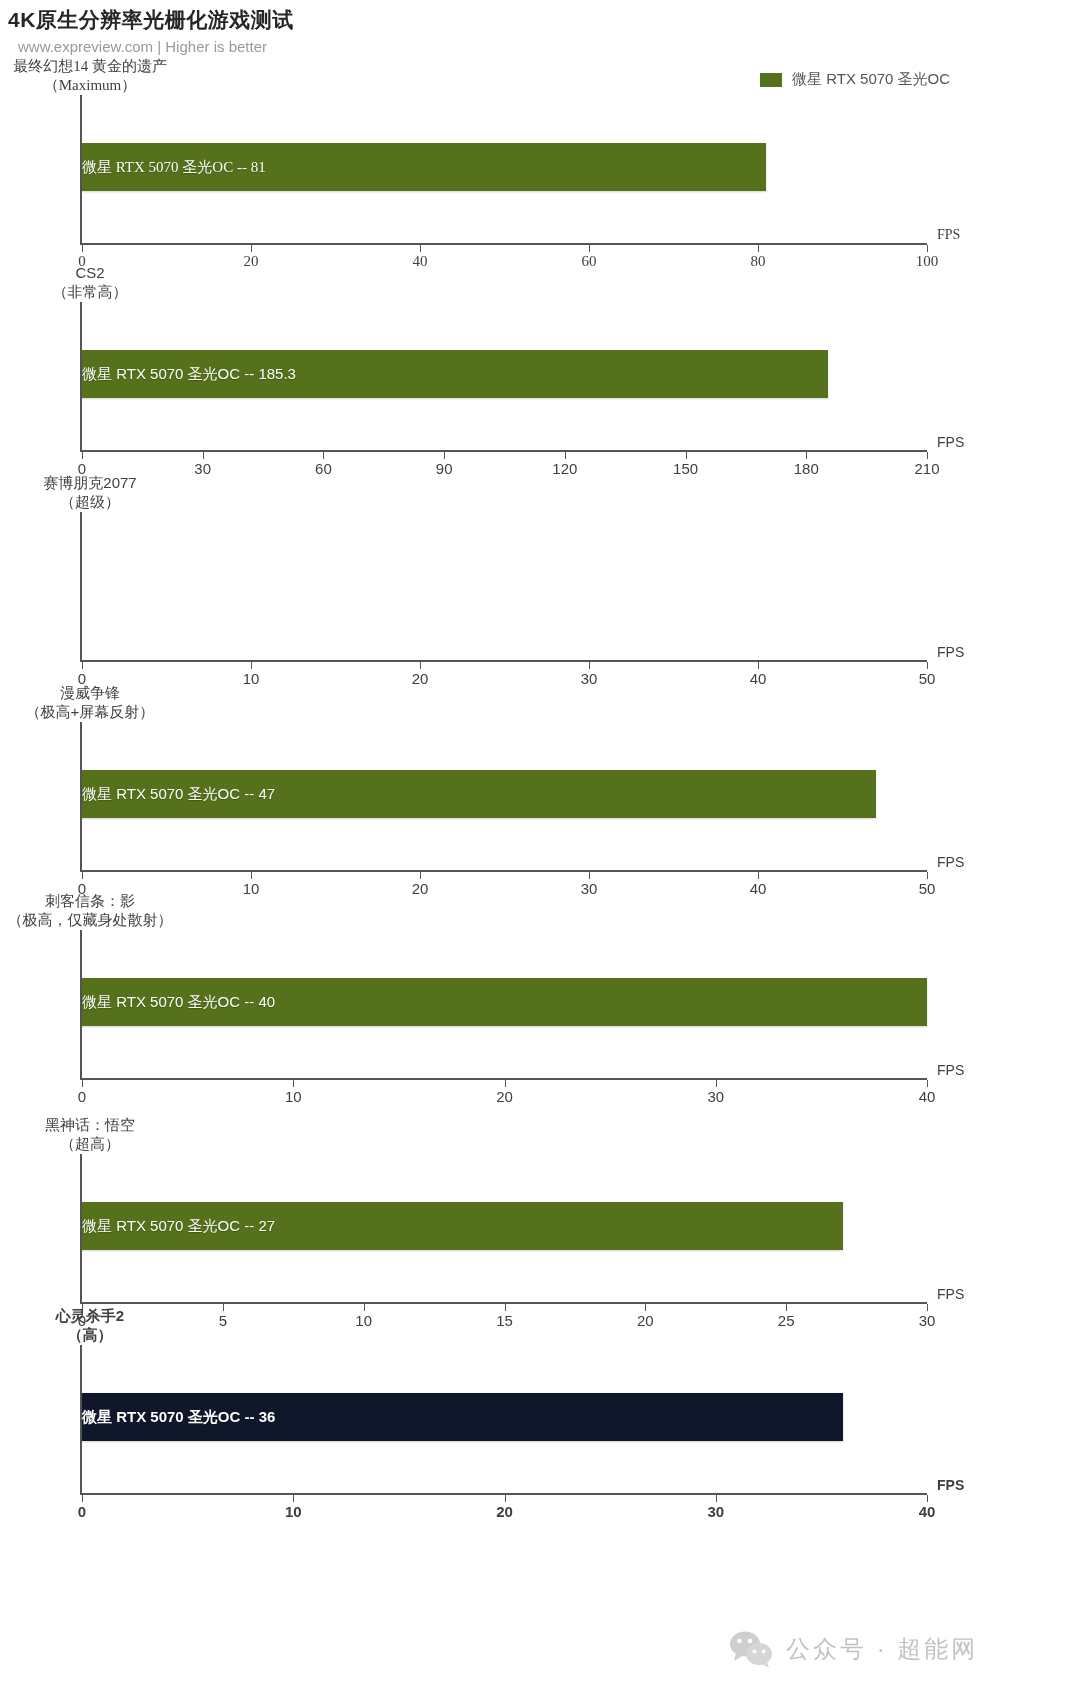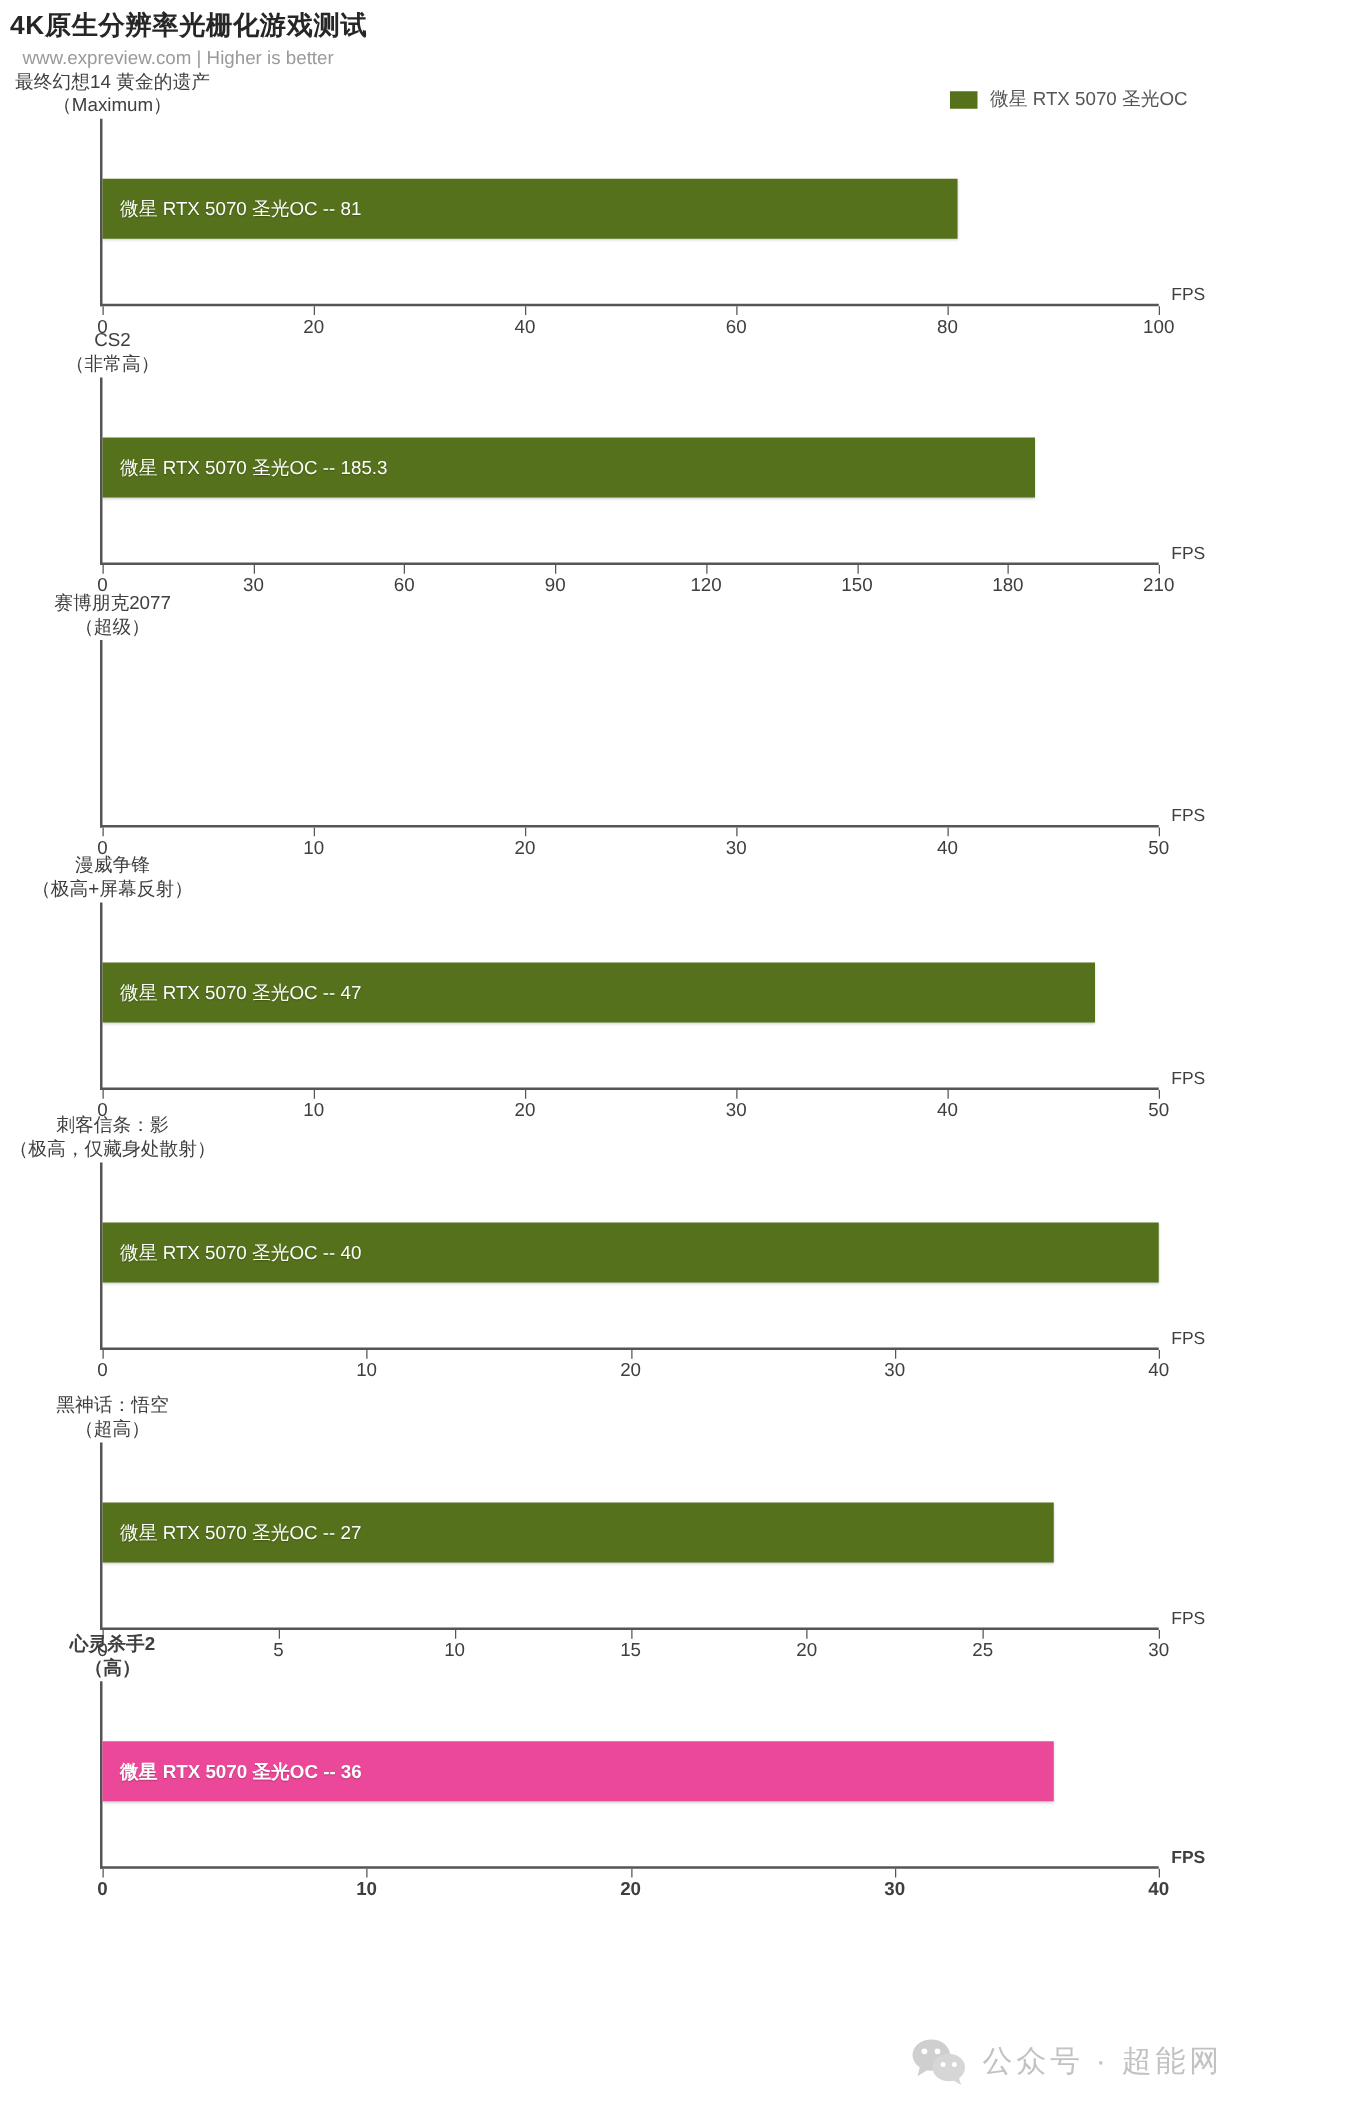--- a/index.html
+++ b/index.html
@@ -50,21 +50,21 @@
     border-bottom:2px solid #555;
     box-sizing:border-box;
   }
   .bar{
     position:absolute;
     background:#55711b;
     display:flex;align-items:center;
     box-shadow:0 1px 2px rgba(0,0,0,.18);
   }
   .bar-text{
-    color:#fff;font-size:15px;padding-left:14px;white-space:nowrap;
+    color:#fff;font-size:15px;white-space:nowrap;
     text-shadow:0 1px 1px rgba(0,0,0,.25);
   }
   .tick{
     position:absolute;width:1px;height:7px;background:#555;top:0;
   }
   .ticklabel{
     position:absolute;top:9px;font-size:15px;color:#3f3f3f;
     transform:translateX(-50%);white-space:nowrap;
   }
   .unit{
@@ -87,21 +87,21 @@
 
   <div class="title">4K原生分辨率光栅化游戏测试</div>
   <div class="subtitle">www.expreview.com | Higher is better</div>
 
   <div class="legend">
     <span class="legend-swatch"></span>
     <span class="legend-label">微星 RTX 5070 圣光OC</span>
   </div>
 
   <div id="charts">
-      <div class="chart" style="top: 0px; left: 0px; width: 1080px; height: 1689px; pointer-events: none;">
+      <div class="chart" style="top: 0px; left: 0px; width: 1080px; height: 1689px; pointer-events: none; font-family: Liberation Serif, serif;">
         <div class="cat-label" style="left: 0px; width: 180px; top: 57px;">
           <span class="l1">最终幻想14 黄金的遗产</span>
           <span class="l2">（Maximum）</span>
         </div>
         <div class="plot" style="top: 95px; width: 847px; height: 150px;">
           <div class="bar" style="background: rgb(85, 113, 27); left: 0px; top: 48px; width: 684.45px; height: 48px;">
             <span class="bar-text">微星 RTX 5070 圣光OC  --  81</span>
           </div>
           <div class="tick" style="left: 0px; top: 150px;"></div>
           <div class="ticklabel" style="left: 0px; top: 158px;">0</div>
@@ -238,21 +238,21 @@
           <div class="ticklabel" style="left: 845px; top: 158px;">30</div>
           <div class="unit" style="left: 855px; top: 132px;">FPS</div>
         </div>
       </div>
       <div class="chart" style="top: 0px; left: 0px; width: 899px; height: 1689px; pointer-events: none; font-weight: bold;">
         <div class="cat-label" style="left: 0px; width: 180px; top: 1307px;">
           <span class="l1">心灵杀手2</span>
           <span class="l2">（高）</span>
         </div>
         <div class="plot" style="top: 1345px; width: 847px; height: 150px;">
-          <div class="bar" style="background: #ec4899; left: 0px; top: 48px; width: 760.5px; height: 48px;">
+          <div class="bar" style="background: #0f172a; left: 0px; top: 48px; width: 760.5px; height: 48px;">
             <span class="bar-text">微星 RTX 5070 圣光OC  --  36</span>
           </div>
           <div class="tick" style="left: 0px; top: 150px;"></div>
           <div class="ticklabel" style="left: 0px; top: 158px;">0</div>
           <div class="tick" style="left: 211.25px; top: 150px;"></div>
           <div class="ticklabel" style="left: 211.25px; top: 158px;">10</div>
           <div class="tick" style="left: 422.5px; top: 150px;"></div>
           <div class="ticklabel" style="left: 422.5px; top: 158px;">20</div>
           <div class="tick" style="left: 633.75px; top: 150px;"></div>
           <div class="ticklabel" style="left: 633.75px; top: 158px;">30</div>

